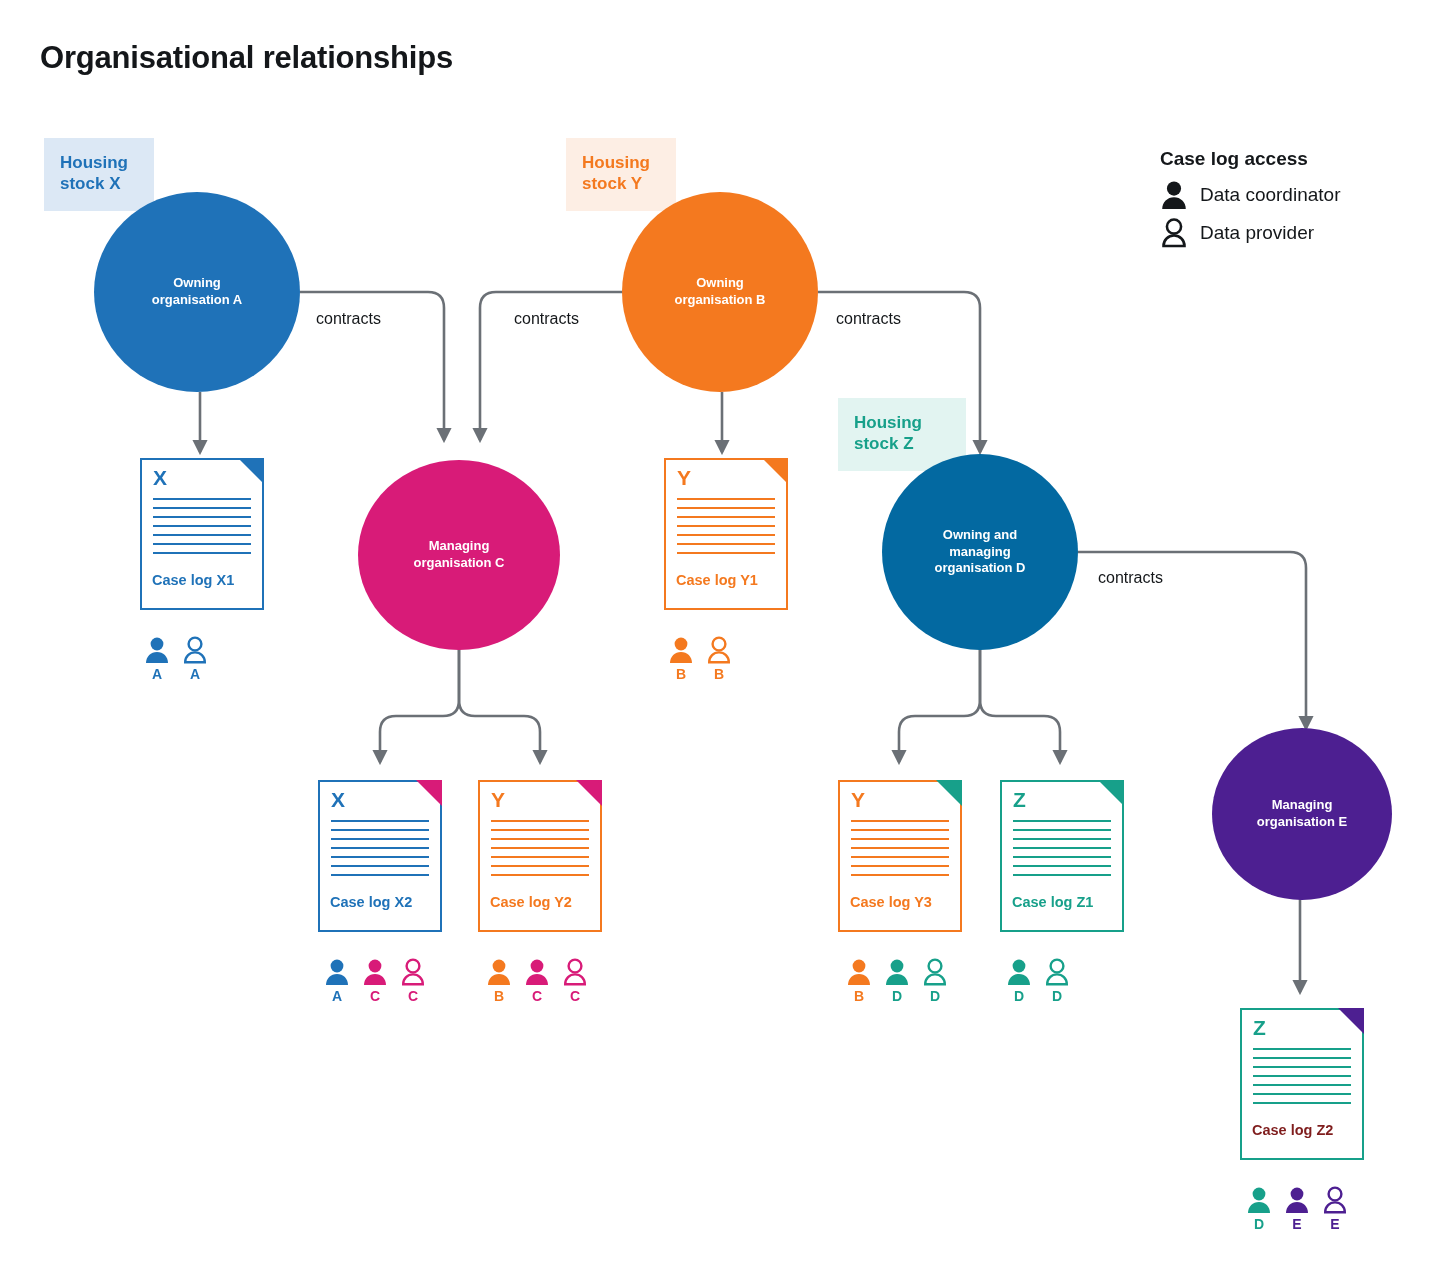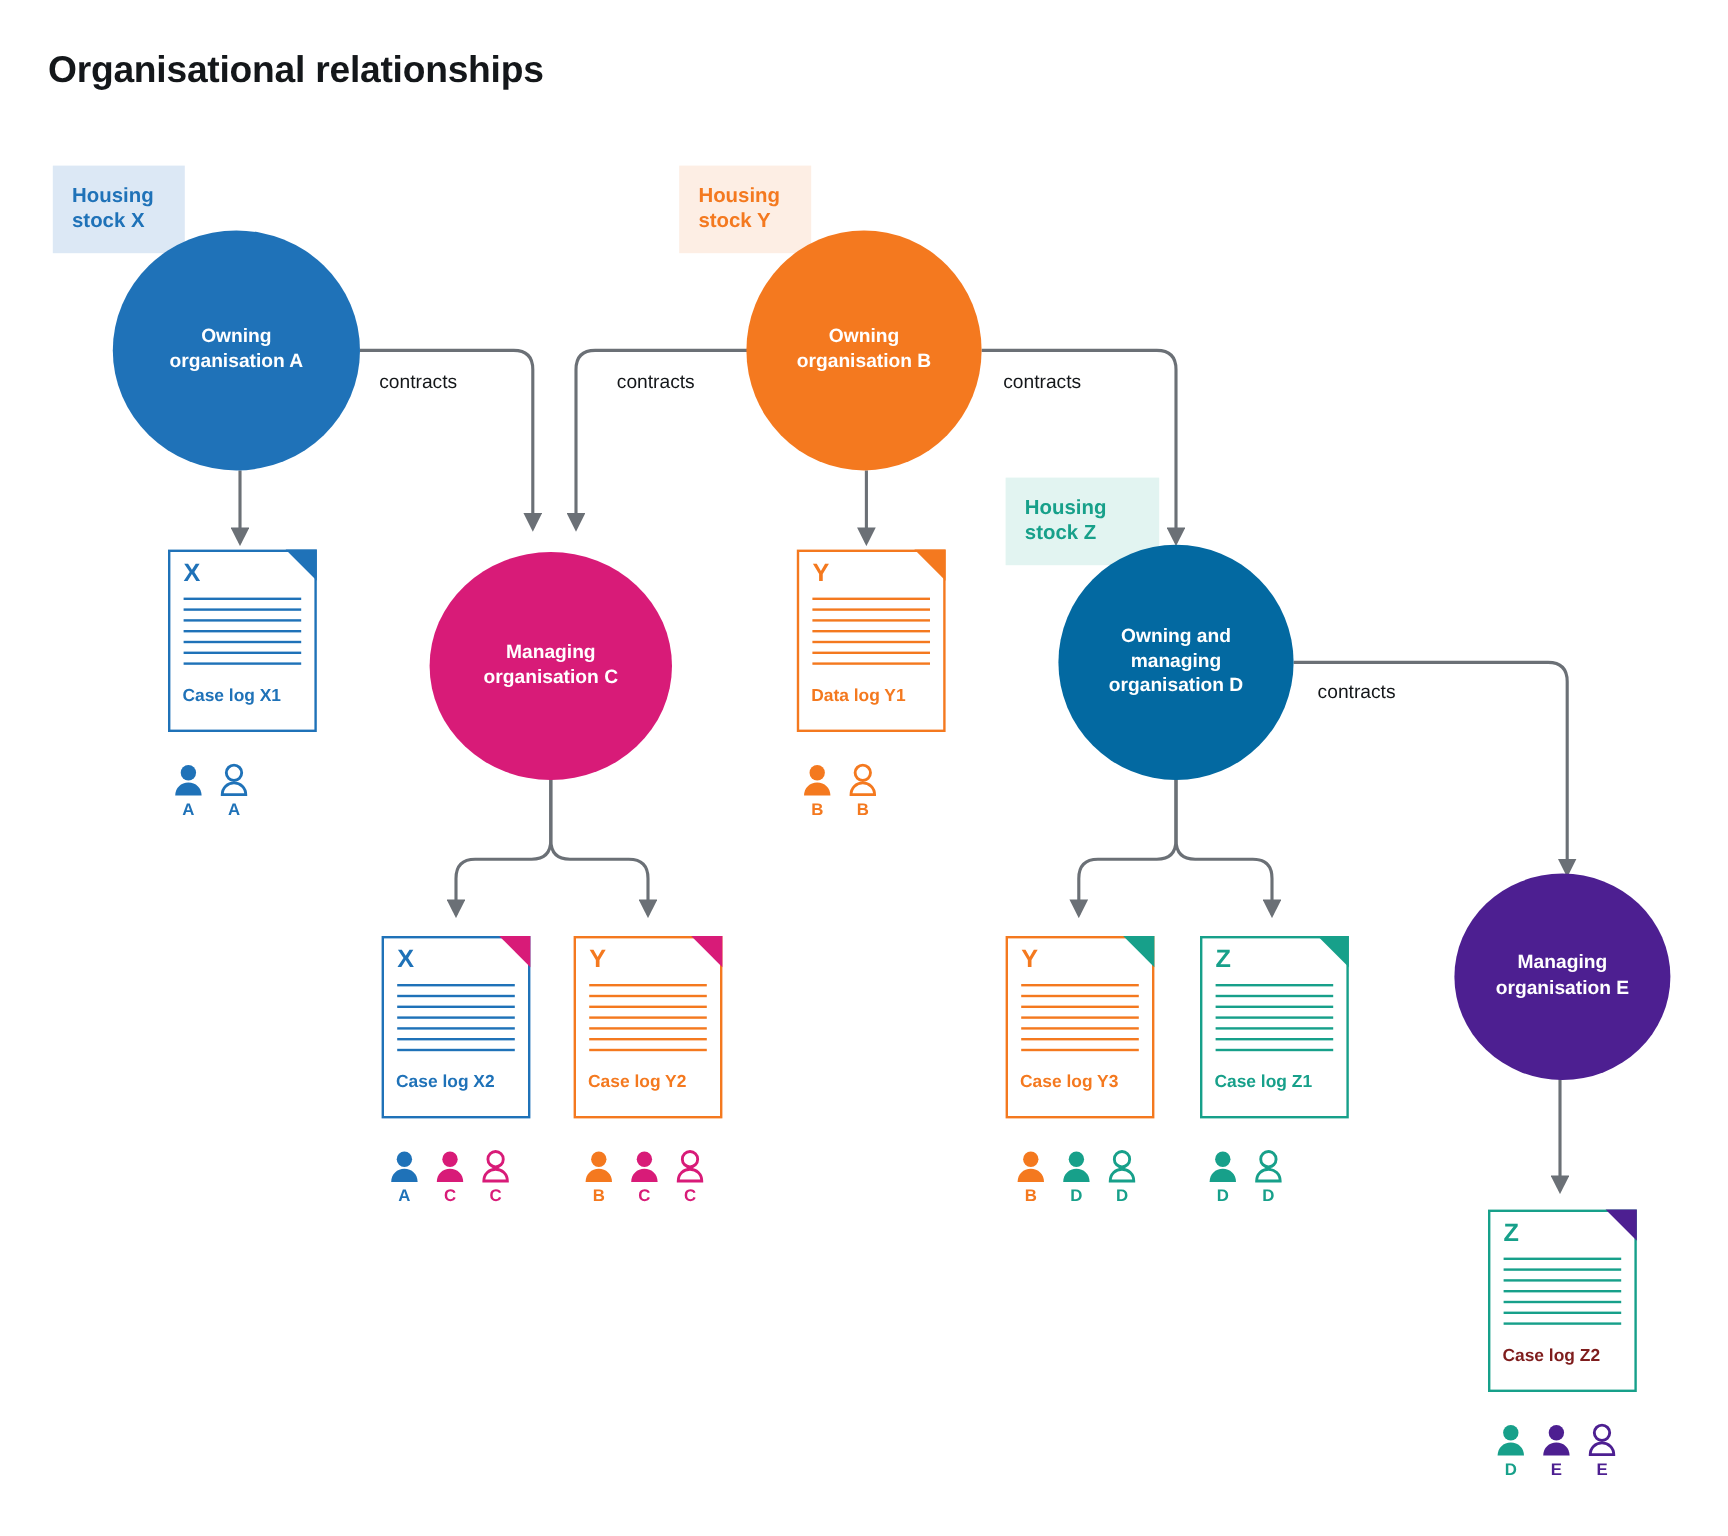--- a/index.html
+++ b/index.html
@@ -40,21 +40,21 @@
     font-weight: bold;
     line-height: 1.25;
     white-space: pre-line;
   }
 
   
   .org {
     position: absolute;
     border-radius: 50%;
     color: #ffffff;
-    font-size: 16px;
+    font-size: 13px;
     font-weight: bold;
     line-height: 1.3;
     display: flex;
     align-items: center;
     justify-content: center;
     text-align: center;
     white-space: pre-line;
     padding: 6px;
   }
 
@@ -245,21 +245,21 @@
     <div class="doc-letter" style="color:#f4791f;">Y</div>
     <div class="lines">
       <i style="background:#f4791f"></i>
         <i style="background:#f4791f"></i>
       <i style="background:#f4791f"></i>
         <i style="background:#f4791f"></i>
       <i style="background:#f4791f"></i>
         <i style="background:#f4791f"></i>
       <i style="background:#f4791f"></i>
     </div>
-    <div class="doc-caption" style="color:#f4791f;">Data log Y1</div>
+    <div class="doc-caption" style="color:#f4791f;">Case log Y1</div>
   </div>
   <div class="people" style="left:666px; top:636px;">
     <div class="person">
       <svg width="26" height="28" viewBox="0 0 26 28">
         <circle cx="13" cy="8" r="6.4" fill="#f4791f"></circle>
         <path d="M2 27c0-6.5 4.9-11 11-11s11 4.5 11 11z" fill="#f4791f"></path>
       </svg>
       <div class="plabel" style="color:#f4791f">B</div>
     </div>
     <div class="person">
@@ -447,14 +447,31 @@
     </div>
     <div class="person">
       <svg width="26" height="28" viewBox="0 0 26 28">
         <circle cx="13" cy="8" r="6.4" fill="none" stroke="#4d1f91" stroke-width="2.4"></circle>
         <path d="M3.2 26.2c0-5.7 4.4-9.8 9.8-9.8s9.8 4.1 9.8 9.8z" fill="none" stroke="#4d1f91" stroke-width="2.4"></path>
       </svg>
       <div class="plabel" style="color:#4d1f91">E</div>
     </div>
   </div>
 
+  <div id="legend">
+    <div class="legend-title">Case log access</div>
+    <div class="legend-row">
+      <svg width="28" height="30" viewBox="0 0 26 28">
+        <circle cx="13" cy="8" r="6.6" fill="#14171a"></circle>
+        <path d="M2 27c0-6.5 4.9-11 11-11s11 4.5 11 11z" fill="#14171a"></path>
+      </svg>
+      <span>Data coordinator</span>
+    </div>
+    <div class="legend-row">
+      <svg width="28" height="30" viewBox="0 0 26 28">
+        <circle cx="13" cy="8" r="6.6" fill="none" stroke="#14171a" stroke-width="2.4"></circle>
+        <path d="M3.2 26.2c0-5.7 4.4-9.8 9.8-9.8s9.8 4.1 9.8 9.8z" fill="none" stroke="#14171a" stroke-width="2.4"></path>
+      </svg>
+      <span>Data provider</span>
+    </div>
+  </div>
 
 </div>
 
 </body></html>

